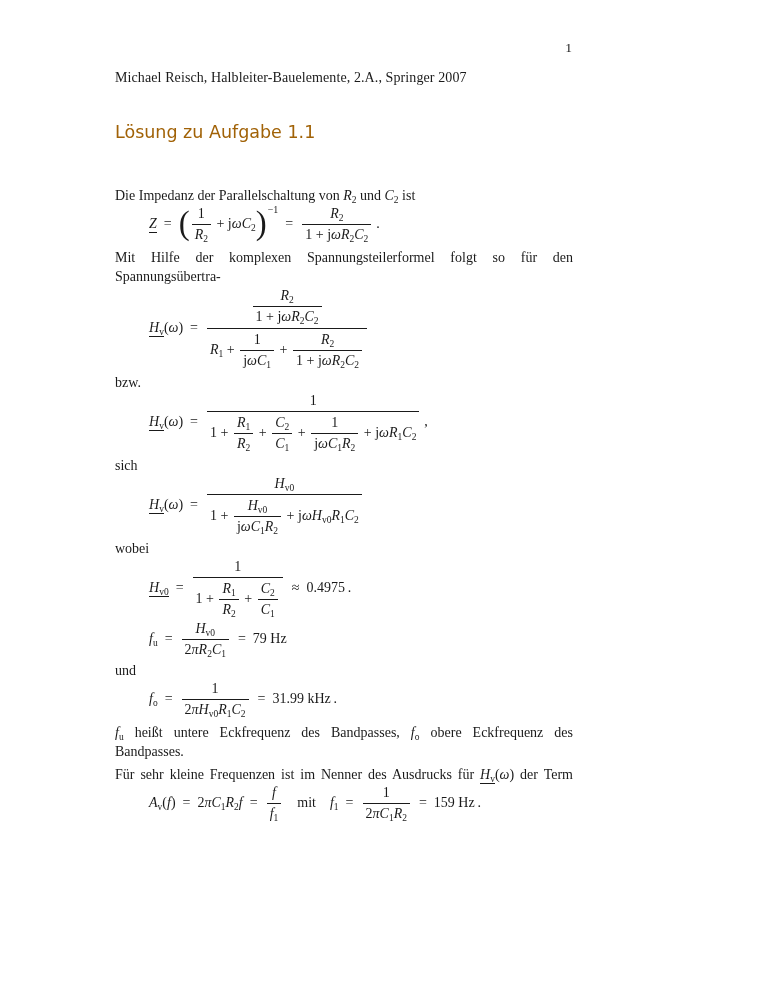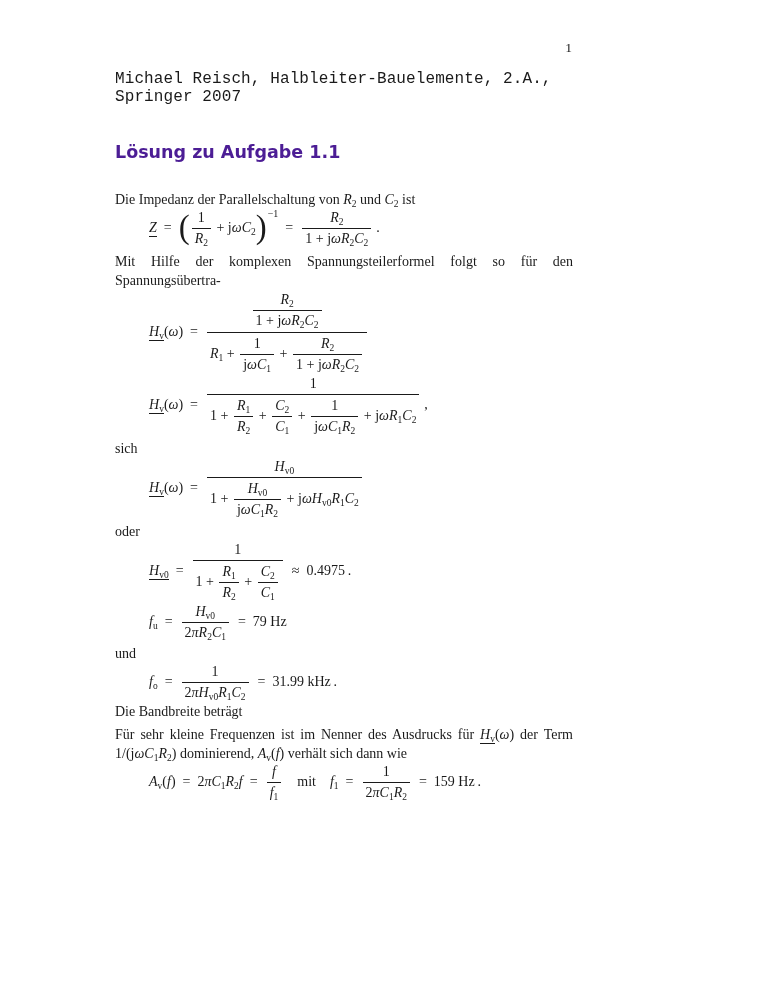--- a/index.html
+++ b/index.html
@@ -20,39 +20,39 @@
     position: absolute;
     top: 40px; right: 196px;
     font-size: 13.5px;
   }
   .content {
     position: absolute;
     left: 115px; top: 70px;
     width: 458px;
   }
   .doc-header {
-    font-family: Liberation Mono, monospace;
-    font-size: 16px;
+    font-family: Liberation Serif, serif;
+    font-size: 14px;
     letter-spacing: 0.1px;
     color: #1a1a1a;
   }
   .doc-title {
     font-family: "DejaVu Sans", "Liberation Sans", sans-serif;
     font-size: 17.5px;
-    font-weight: bold;
+    font-weight: normal;
     margin: 36px 0 0 0;
-    color: #4c1d95;
+    color: #a16207;
   }
   .bodyline {
     font-size: 14px;
     line-height: 19px;
     margin: 0;
   }
   .jl { text-align: justify; text-align-last: justify; }
-  .mt28 { margin-top: 28px; }
+  .mt28 { margin-top: 44px; }
   .mt6  { margin-top: 6px; }
   .mt4  { margin-top: 4px; }
   .mt2  { margin-top: 2px; }
   
   .equation {
     font-size: 14px;
     line-height: 19px;
     padding-left: 34px;
     margin: 0;
     white-space: nowrap;
@@ -93,40 +93,40 @@
     <h1 class="doc-title">Lösung zu Aufgabe 1.1</h1>
 
     <p class="bodyline mt28">Die Impedanz der Parallelschaltung von <i>R</i><sub>2</sub> und <i>C</i><sub>2</sub> ist</p>
 
     <div class="equation mt6"><span class="cu"><i>Z</i></span>&nbsp;&nbsp;=&nbsp;&nbsp;<span class="bp">(</span><span class="fr"><span class="nu">1</span><span class="de"><i>R</i><sub>2</sub></span></span> + j<i>ω</i><i>C</i><sub>2</sub><span class="bp">)</span><sup class="ex">−1</sup>&nbsp;&nbsp;=&nbsp;&nbsp;<span class="fr"><span class="nu"><i>R</i><sub>2</sub></span><span class="de">1 + j<i>ω</i><i>R</i><sub>2</sub><i>C</i><sub>2</sub></span></span> .</div>
 
     <p class="bodyline jl mt4">Mit Hilfe der komplexen Spannungsteilerformel folgt so für den Spannungsübertra-</p>
 
     <div class="equation mt2"><span class="cu"><i>H</i><sub>v</sub></span>(<i>ω</i>)&nbsp;&nbsp;=&nbsp;&nbsp;<span class="fr"><span class="nu"><span class="fr"><span class="nu"><i>R</i><sub>2</sub></span><span class="de">1 + j<i>ω</i><i>R</i><sub>2</sub><i>C</i><sub>2</sub></span></span></span><span class="de"><i>R</i><sub>1</sub> + <span class="fr"><span class="nu">1</span><span class="de">j<i>ω</i><i>C</i><sub>1</sub></span></span> + <span class="fr"><span class="nu"><i>R</i><sub>2</sub></span><span class="de">1 + j<i>ω</i><i>R</i><sub>2</sub><i>C</i><sub>2</sub></span></span></span></span></div>
 
+    <p class="bodyline mt2">bzw.</p>
 
     <div class="equation mt2"><span class="cu"><i>H</i><sub>v</sub></span>(<i>ω</i>)&nbsp;&nbsp;=&nbsp;&nbsp;<span class="fr"><span class="nu">1</span><span class="de">1 + <span class="fr"><span class="nu"><i>R</i><sub>1</sub></span><span class="de"><i>R</i><sub>2</sub></span></span> + <span class="fr"><span class="nu"><i>C</i><sub>2</sub></span><span class="de"><i>C</i><sub>1</sub></span></span> + <span class="fr"><span class="nu">1</span><span class="de">j<i>ω</i><i>C</i><sub>1</sub><i>R</i><sub>2</sub></span></span> + j<i>ω</i><i>R</i><sub>1</sub><i>C</i><sub>2</sub></span></span> ,</div>
 
     <p class="bodyline mt2">sich</p>
 
     <div class="equation mt2"><span class="cu"><i>H</i><sub>v</sub></span>(<i>ω</i>)&nbsp;&nbsp;=&nbsp;&nbsp;<span class="fr"><span class="nu"><i>H</i><sub>v0</sub></span><span class="de">1 + <span class="fr"><span class="nu"><i>H</i><sub>v0</sub></span><span class="de">j<i>ω</i><i>C</i><sub>1</sub><i>R</i><sub>2</sub></span></span> + j<i>ω</i><i>H</i><sub>v0</sub><i>R</i><sub>1</sub><i>C</i><sub>2</sub></span></span></div>
 
-    <p class="bodyline mt2">oder</p>
+    <p class="bodyline mt2">wobei</p>
 
     <div class="equation mt2"><span class="cu"><i>H</i><sub>v0</sub></span>&nbsp;&nbsp;=&nbsp;&nbsp;<span class="fr"><span class="nu">1</span><span class="de">1 + <span class="fr"><span class="nu"><i>R</i><sub>1</sub></span><span class="de"><i>R</i><sub>2</sub></span></span> + <span class="fr"><span class="nu"><i>C</i><sub>2</sub></span><span class="de"><i>C</i><sub>1</sub></span></span></span></span>&nbsp;&nbsp;≈&nbsp;&nbsp;0.4975 .</div>
 
 
     <div class="equation mt4"><i>f</i><sub>u</sub>&nbsp;&nbsp;=&nbsp;&nbsp;<span class="fr"><span class="nu"><i>H</i><sub>v0</sub></span><span class="de">2<i>π</i><i>R</i><sub>2</sub><i>C</i><sub>1</sub></span></span>&nbsp;&nbsp;=&nbsp;&nbsp;79 Hz</div>
 
     <p class="bodyline mt2">und</p>
 
     <div class="equation mt2"><i>f</i><sub>o</sub>&nbsp;&nbsp;=&nbsp;&nbsp;<span class="fr"><span class="nu">1</span><span class="de">2<i>π</i><i>H</i><sub>v0</sub><i>R</i><sub>1</sub><i>C</i><sub>2</sub></span></span>&nbsp;&nbsp;=&nbsp;&nbsp;31.99 kHz .</div>
 
-    <p class="bodyline">Die Bandbreite beträgt</p>
+    <p class="bodyline jl mt4"><i>f</i><sub>u</sub> heißt untere Eckfrequenz des Bandpasses, <i>f</i><sub>o</sub> obere Eckfrequenz des Bandpasses.</p>
 
 
     <p class="bodyline jl mt4">Für sehr kleine Frequenzen ist im Nenner des Ausdrucks für <span class="cu"><i>H</i><sub>v</sub></span>(<i>ω</i>) der Term</p>
-    <p class="bodyline">1/(j<i>ω</i><i>C</i><sub>1</sub><i>R</i><sub>2</sub>) dominierend, <i>A</i><sub>v</sub>(<i>f</i>) verhält sich dann wie</p>
 
     <div class="equation mt4"><i>A</i><sub>v</sub>(<i>f</i>)&nbsp;&nbsp;=&nbsp;&nbsp;2<i>π</i><i>C</i><sub>1</sub><i>R</i><sub>2</sub><i>f</i>&nbsp;&nbsp;=&nbsp;&nbsp;<span class="fr"><span class="nu"><i>f</i></span><span class="de"><i>f</i><sub>1</sub></span></span> mit <i>f</i><sub>1</sub>&nbsp;&nbsp;=&nbsp;&nbsp;<span class="fr"><span class="nu">1</span><span class="de">2<i>π</i><i>C</i><sub>1</sub><i>R</i><sub>2</sub></span></span>&nbsp;&nbsp;=&nbsp;&nbsp;159 Hz .</div>
 
   </div>
 </div>
 
 </body></html>

